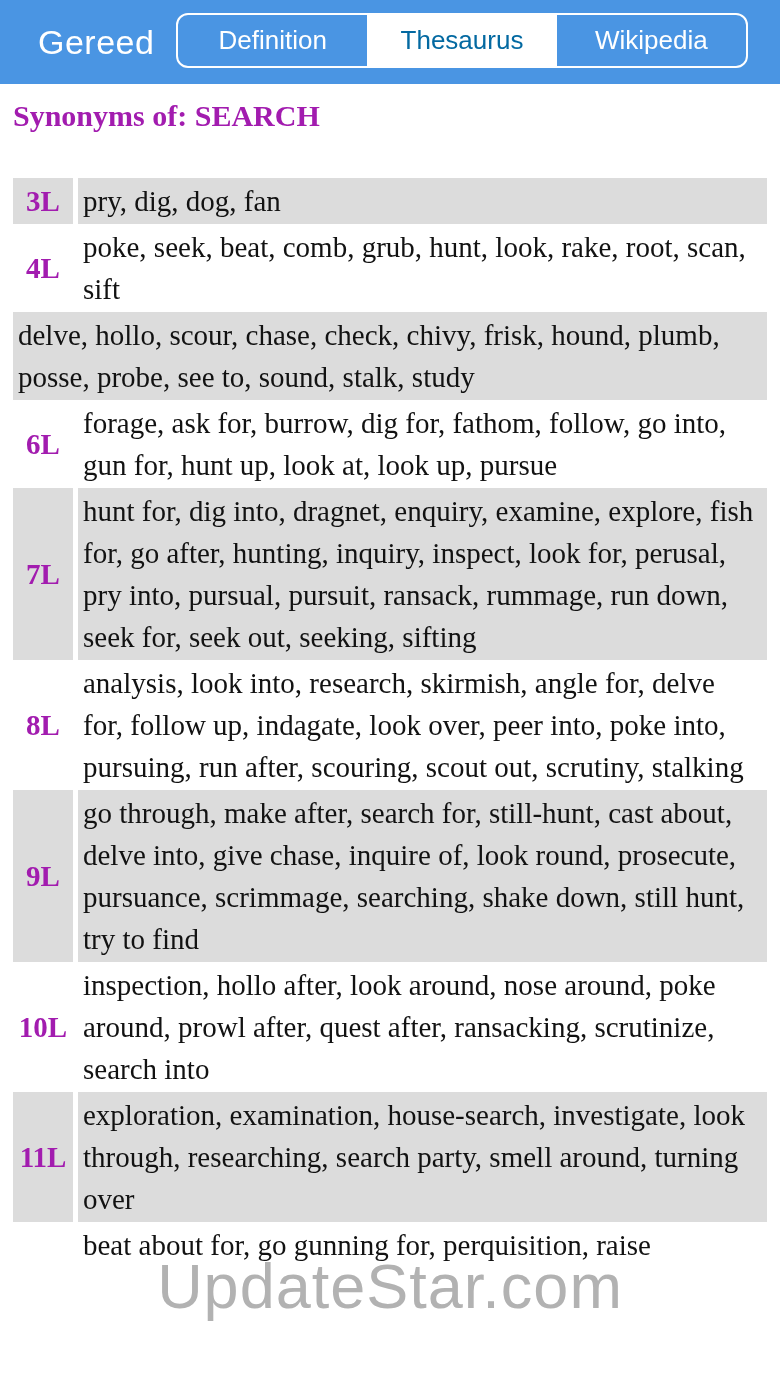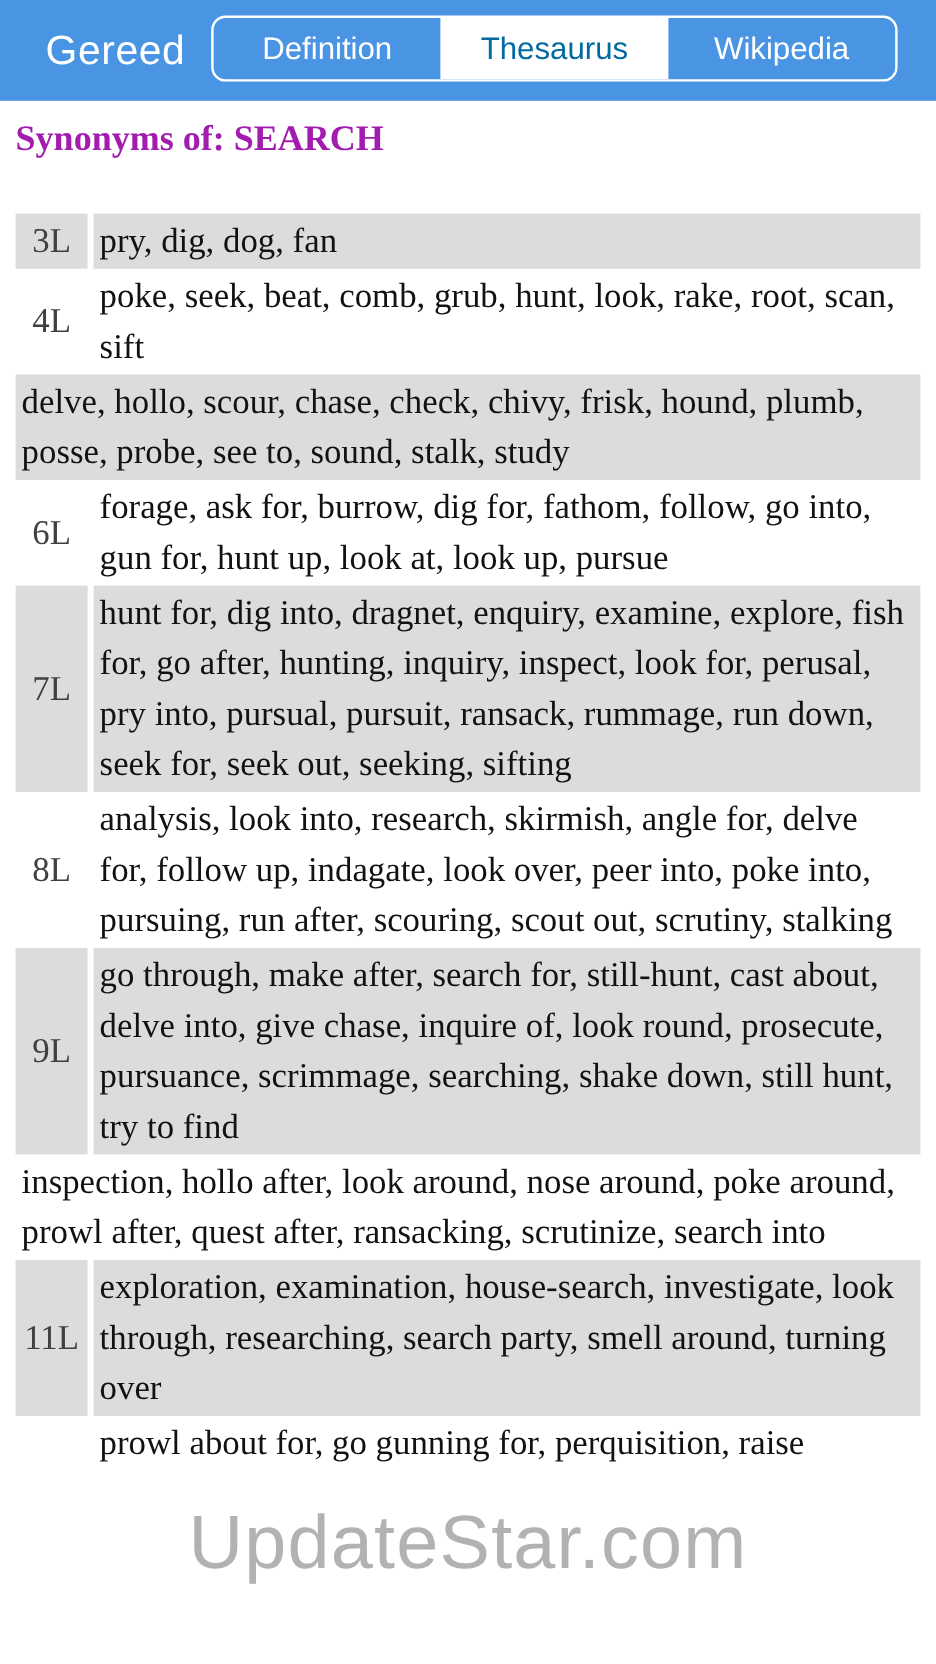--- a/index.html
+++ b/index.html
@@ -75,22 +75,22 @@
   }
   .row {
     display: flex;
     column-gap: 5px;
   }
   .cell-label {
     flex: 0 0 60px;
     display: flex;
     align-items: center;
     justify-content: center;
-    color: #404040;
-    font-weight: normal;
+    color: #a21caf;
+    font-weight: bold;
     font-size: 29px;
   }
   .cell-words {
     flex: 1 1 auto;
     color: #121212;
     font-size: 29px;
     line-height: 42px;
     padding: 2px 10px 2px 5px;
   }
   .row:nth-child(odd) .cell-label,
@@ -160,30 +160,31 @@
       <div class="cell-label">8L</div>
       <div class="cell-words">analysis, look into, research, skirmish, angle for, delve for, follow up, indagate, look over, peer into, poke into, pursuing, run after, scouring, scout out, scrutiny, stalking</div>
     </div>
 
     <div class="row">
       <div class="cell-label">9L</div>
       <div class="cell-words">go through, make after, search for, still-hunt, cast about, delve into, give chase, inquire of, look round, prosecute, pursuance, scrimmage, searching, shake down, still hunt, try to find</div>
     </div>
 
     <div class="row">
+      <div class="cell-label">10L</div>
       <div class="cell-words">inspection, hollo after, look around, nose around, poke around, prowl after, quest after, ransacking, scrutinize, search into</div>
     </div>
 
     <div class="row">
       <div class="cell-label">11L</div>
       <div class="cell-words">exploration, examination, house-search, investigate, look through, researching, search party, smell around, turning over</div>
     </div>
 
     <div class="row">
       <div class="cell-label"></div>
-      <div class="cell-words">prowl about for, go gunning for, perquisition, raise</div>
+      <div class="cell-words">beat about for, go gunning for, perquisition, raise</div>
     </div>
 
   </div>
 
   <div class="watermark">UpdateStar.com</div>
 
 </div>
 
 </body></html>

